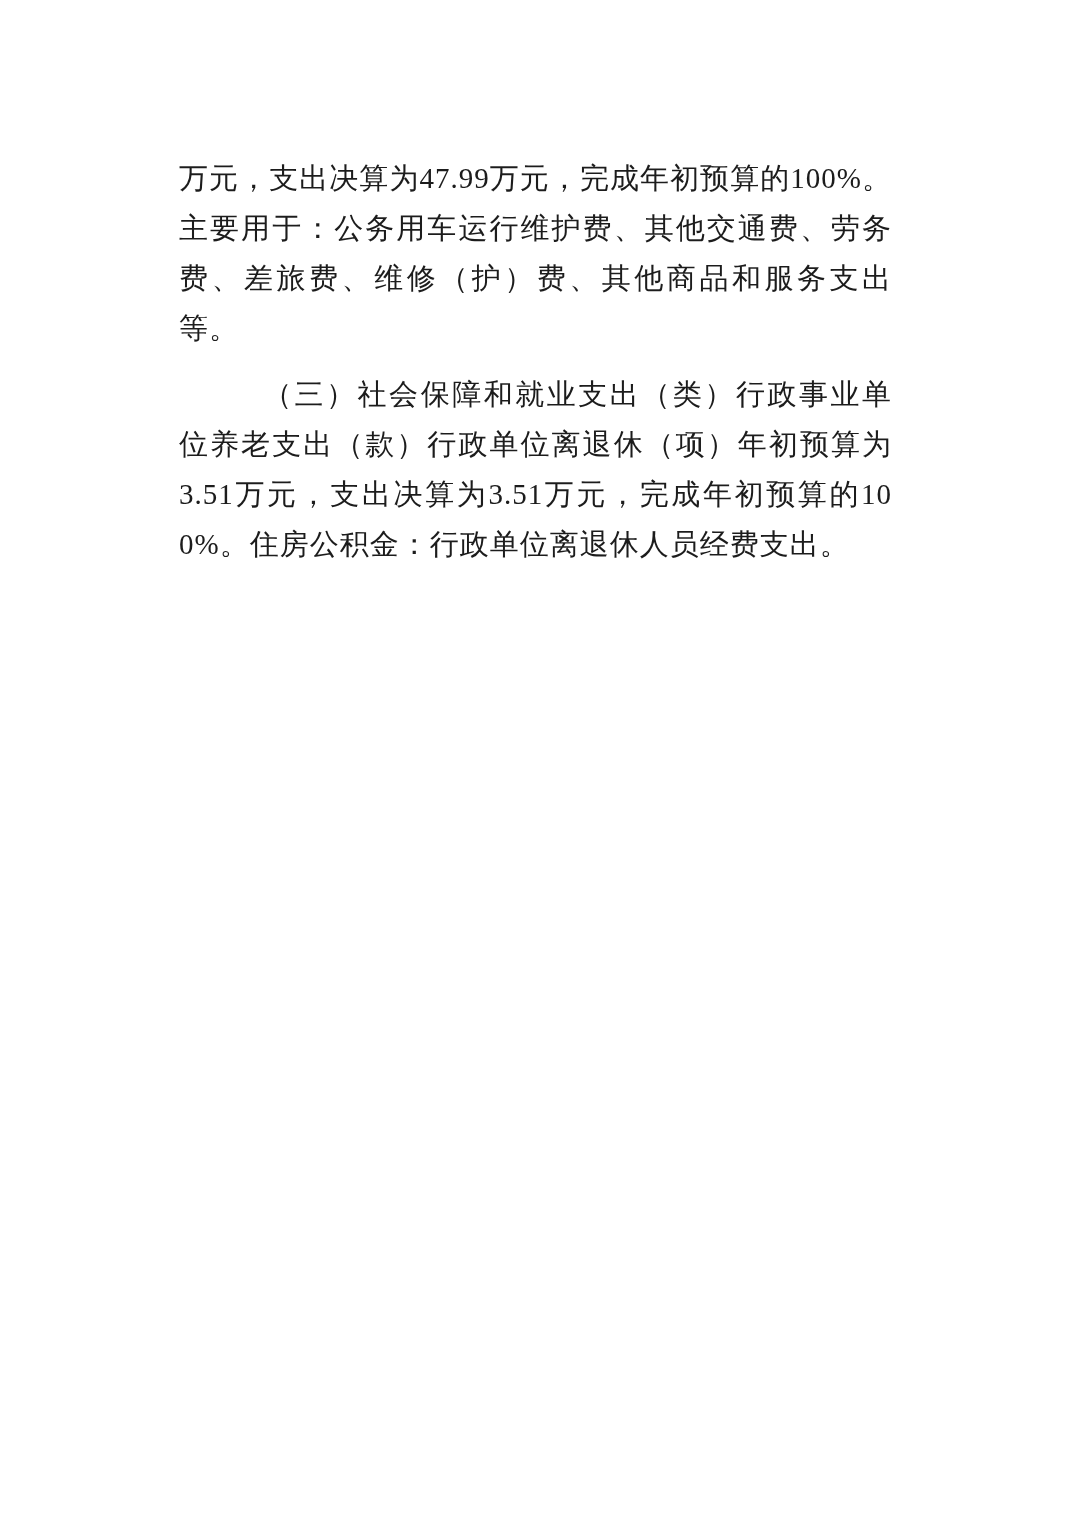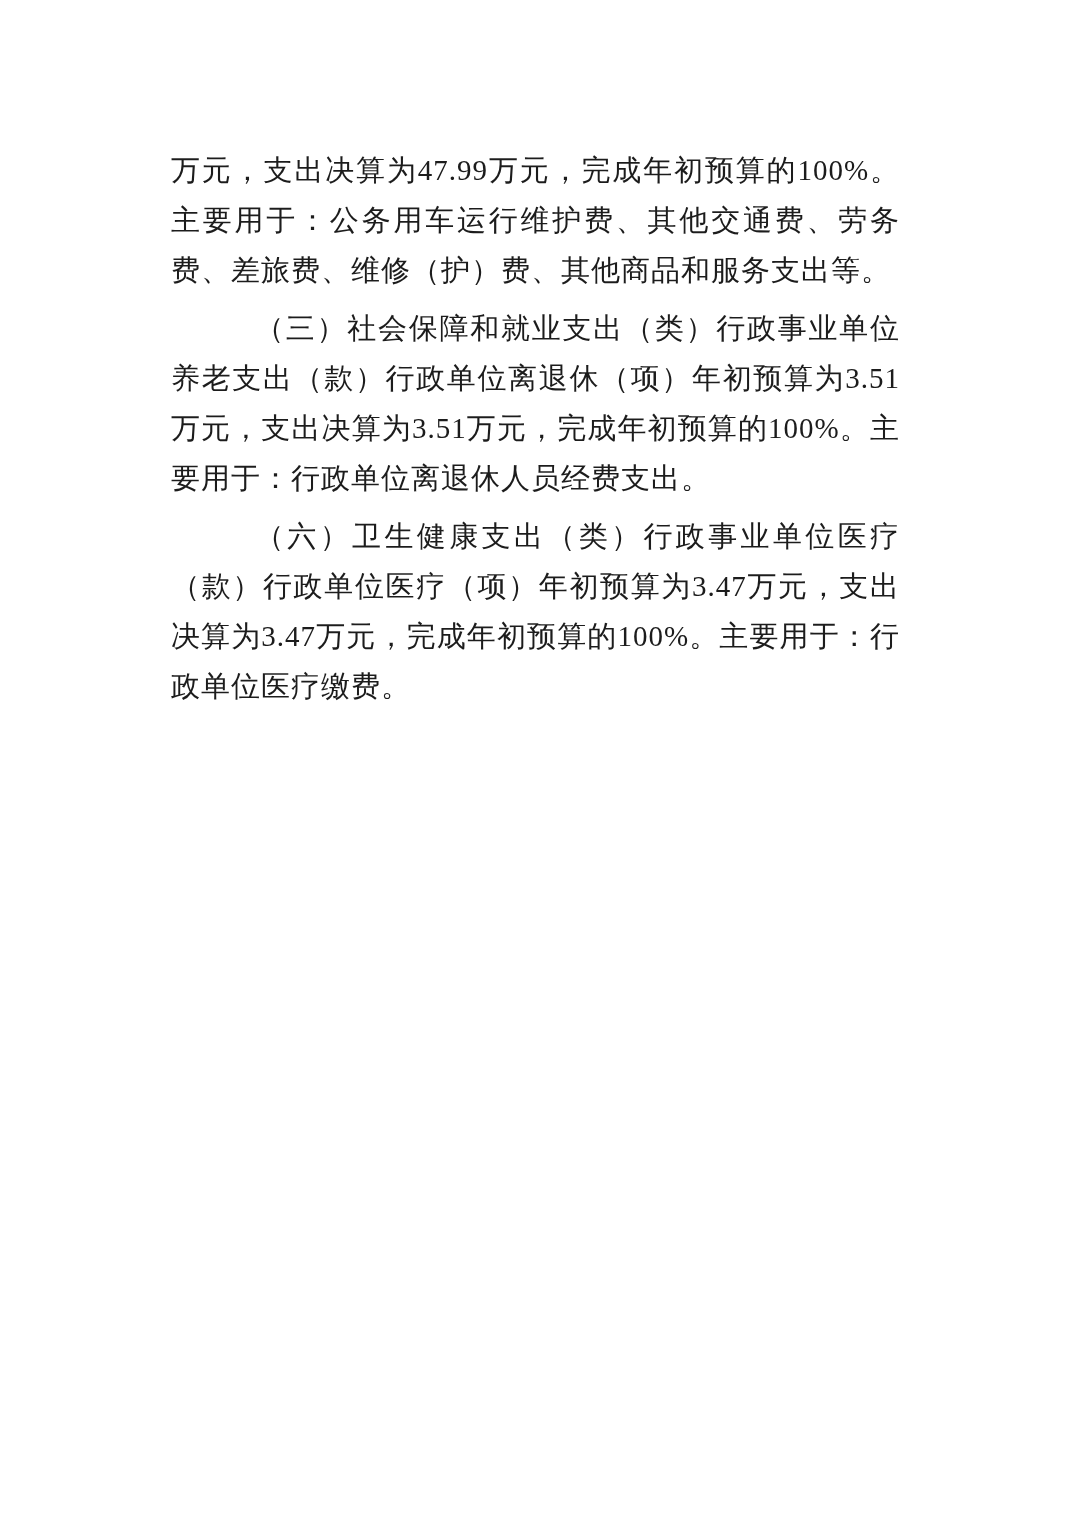--- a/index.html
+++ b/index.html
@@ -18,36 +18,35 @@
     position: absolute;
     top: 0;
     left: 0;
     width: 1075px;
     height: 1520px;
     background: #ffffff;
     box-sizing: border-box;
     padding: 137px 167px 0 163px;
   }
   .doc-body p {
-    margin: 8px;
+    margin: 16px;
     padding: 0;
     font-size: 29px;
     line-height: 50px;
     color: #1c1c1c;
     text-align: justify;
     text-justify: inter-character;
     letter-spacing: 1px;
     word-break: break-all;
   }
   .doc-body p.indent {
     text-indent: 84px;
   }
 </style>
 </head>
 <body>
 
 <div class="page">
   <div class="doc-body">
     <p>万元，支出决算为47.99万元，完成年初预算的100%。主要用于：公务用车运行维护费、其他交通费、劳务费、差旅费、维修（护）费、其他商品和服务支出等。</p>
-    <p class="indent">（三）社会保障和就业支出（类）行政事业单位养老支出（款）行政单位离退休（项）年初预算为3.51万元，支出决算为3.51万元，完成年初预算的100%。主要用于：行政单位离退休人员经费支出。</p>
-    <p class="indent">（六）卫生健康支出（类）行政事业单位医疗（款）行政单位医疗（项）年初预算为3.47万元，支出决算为3.47万元，完成年初预算的100%。主要用于：行政单位医疗缴费。</p>
+    <p class="indent">（三）社会保障和就业支出（类）行政事业单位养老支出（款）行政单位离退休（项）年初预算为3.51万元，支出决算为3.51万元，完成年初预算的100%。住房公积金：行政单位离退休人员经费支出。</p>
   </div>
 </div>
 
 </body></html>

